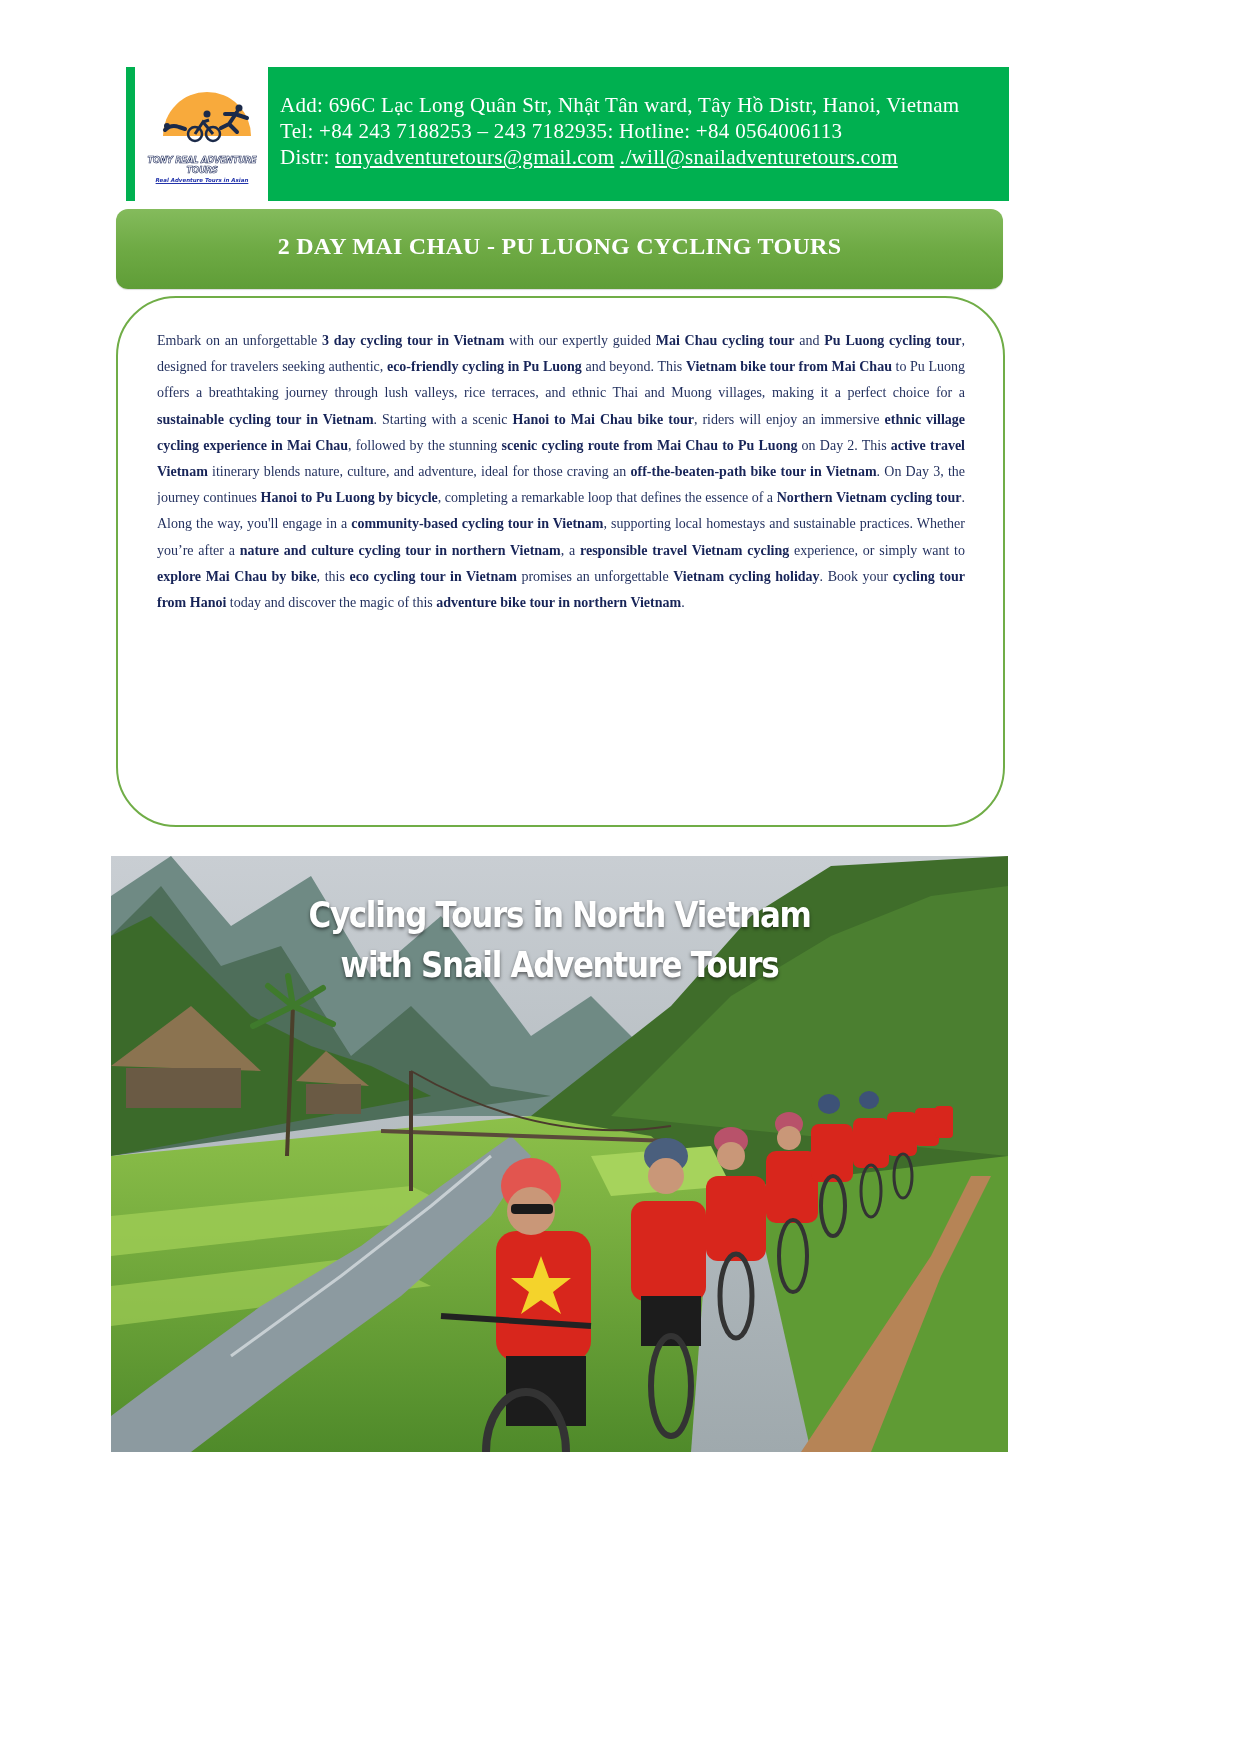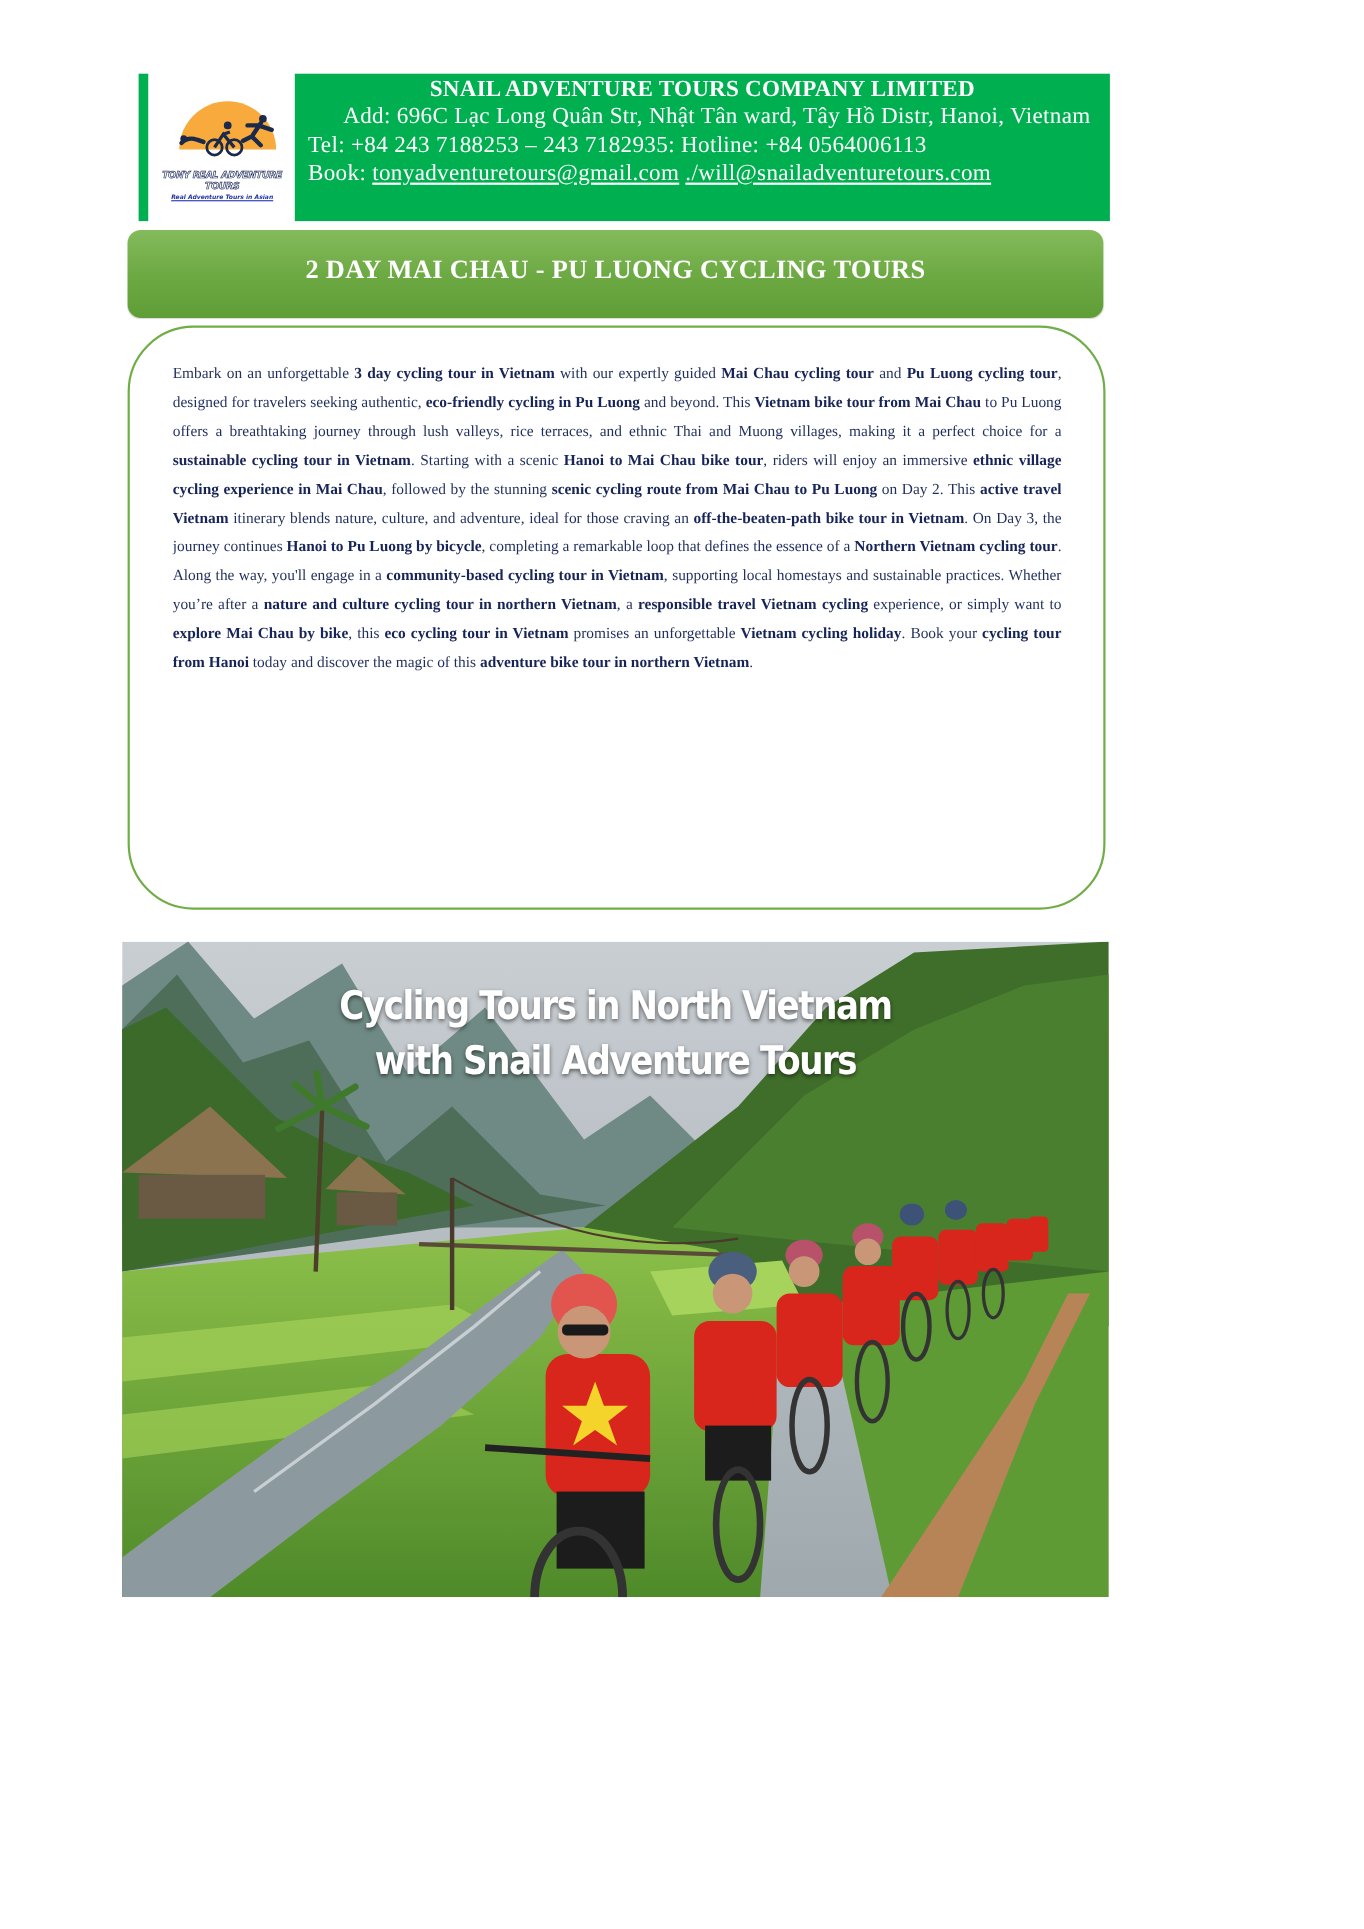--- a/index.html
+++ b/index.html
@@ -17,21 +17,21 @@
                -webkit-text-stroke: 0.6px #1d2a5a; }
   .logo-tag { position: absolute; left: 2px; top: 110px; width: 130px; text-align: center;
               font-family: "DejaVu Sans", sans-serif; font-size: 5.5px; font-weight: bold; font-style: italic;
               color: #2233aa; text-decoration: underline; }
   .info-box { position: absolute; left: 142px; top: 0; width: 741px; height: 134px; background: #00b050;
               color: #ffffff; font-family: "Liberation Serif", "DejaVu Serif", serif; }
   .info-title { position: absolute; left: 0; top: 1px; width: 741px; text-align: center;
                 font-weight: bold; font-size: 21px; letter-spacing: 0.2px; }
   .info-line { position: absolute; left: 12px; font-size: 21px; white-space: nowrap; letter-spacing: 0.3px; }
   .info-line a { color: #ffffff; text-decoration: underline; }
-  .l1 { top: 26px; margin-left: 32px; } .l2 { top: 52px; } .l3 { top: 78px; } .l4 { top: 104px; }
+  .l1 { top: 26px; } .l2 { top: 52px; } .l3 { top: 78px; } .l4 { top: 104px; }
 
   
   .banner { position: absolute; left: 116px; top: 209px; width: 887px; height: 80px;
             border-radius: 12px;
             background: linear-gradient(to bottom, #84bb5c 0%, #6eaa44 50%, #5f9d37 100%);
             box-shadow: 0 1px 1px rgba(0,0,0,0.15); }
   .banner-text { position: absolute; left: 0; top: 24px; width: 100%; text-align: center;
                  color: #ffffff; font-weight: bold; font-size: 24px;
                  font-family: "Liberation Serif", "DejaVu Serif", serif; letter-spacing: 0.3px; }
 
@@ -68,24 +68,23 @@
       <path d="M36 50 L44 38 L54 50 M44 38 L50 36" stroke="#1b2a4a" stroke-width="3" fill="none"></path>
       <circle cx="48" cy="30" r="3.5" fill="#1b2a4a"></circle>
 
       <circle cx="80" cy="24" r="3.5" fill="#1b2a4a"></circle>
       <path d="M78 28 L70 40 L62 44 M70 40 L78 48 M76 30 L88 34 M76 30 L66 30" stroke="#1b2a4a" stroke-width="4" fill="none" stroke-linecap="round"></path>
     </svg>
     <div class="logo-name">TONY REAL ADVENTURE TOURS</div>
     <div class="logo-tag">Real Adventure Tours in Asian</div>
   </div>
   <div class="info-box">
-    <div class="info-title">SNAIL ADVENTURE TOURS COMPANY LIMITED</div>
     <div class="info-line l1">Add: 696C Lạc Long Quân Str, Nhật Tân ward, Tây Hồ Distr, Hanoi, Vietnam</div>
     <div class="info-line l2">Tel: +84 243 7188253 – 243 7182935: Hotline: +84 0564006113</div>
-    <div class="info-line l3"><span>Book: </span><a>tonyadventuretours@gmail.com</a><span> </span><a>./will@snailadventuretours.com</a></div>
+    <div class="info-line l3"><span>Distr: </span><a>tonyadventuretours@gmail.com</a><span> </span><a>./will@snailadventuretours.com</a></div>
   </div>
 </div>
 
 <div class="banner">
   <div class="banner-text">2 DAY MAI CHAU - PU LUONG CYCLING TOURS</div>
 </div>
 
 <div class="card">
   <div class="card-text" id="desc"><span>Embark on an unforgettable </span><b>3 day cycling tour in Vietnam</b><span> with our expertly guided </span><b>Mai Chau cycling tour</b><span> and </span><b>Pu Luong cycling tour</b><span>, designed for travelers seeking authentic, </span><b>eco-friendly cycling in Pu Luong</b><span> and beyond. This </span><b>Vietnam bike tour from Mai Chau</b><span> to Pu Luong offers a breathtaking journey through lush valleys, rice terraces, and ethnic Thai and Muong villages, making it a perfect choice for a </span><b>sustainable cycling tour in Vietnam</b><span>. Starting with a scenic </span><b>Hanoi to Mai Chau bike tour</b><span>, riders will enjoy an immersive </span><b>ethnic village cycling experience in Mai Chau</b><span>, followed by the stunning </span><b>scenic cycling route from Mai Chau to Pu Luong</b><span> on Day 2. This </span><b>active travel Vietnam</b><span> itinerary blends nature, culture, and adventure, ideal for those craving an </span><b>off-the-beaten-path bike tour in Vietnam</b><span>. On Day 3, the journey continues </span><b>Hanoi to Pu Luong by bicycle</b><span>, completing a remarkable loop that defines the essence of a </span><b>Northern Vietnam cycling tour</b><span>. Along the way, you'll engage in a </span><b>community-based cycling tour in Vietnam</b><span>, supporting local homestays and sustainable practices. Whether you’re after a </span><b>nature and culture cycling tour in northern Vietnam</b><span>, a </span><b>responsible travel Vietnam cycling</b><span> experience, or simply want to </span><b>explore Mai Chau by bike</b><span>, this </span><b>eco cycling tour in Vietnam</b><span> promises an unforgettable </span><b>Vietnam cycling holiday</b><span>. Book your </span><b>cycling tour from Hanoi</b><span> today and discover the magic of this </span><b>adventure bike tour in northern Vietnam</b><span>.</span></div>
 </div>

